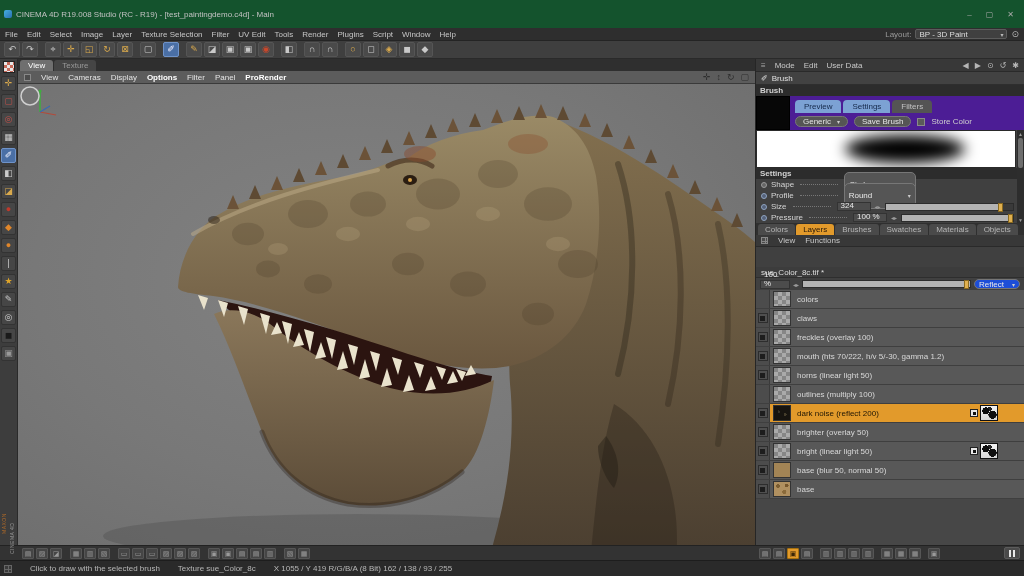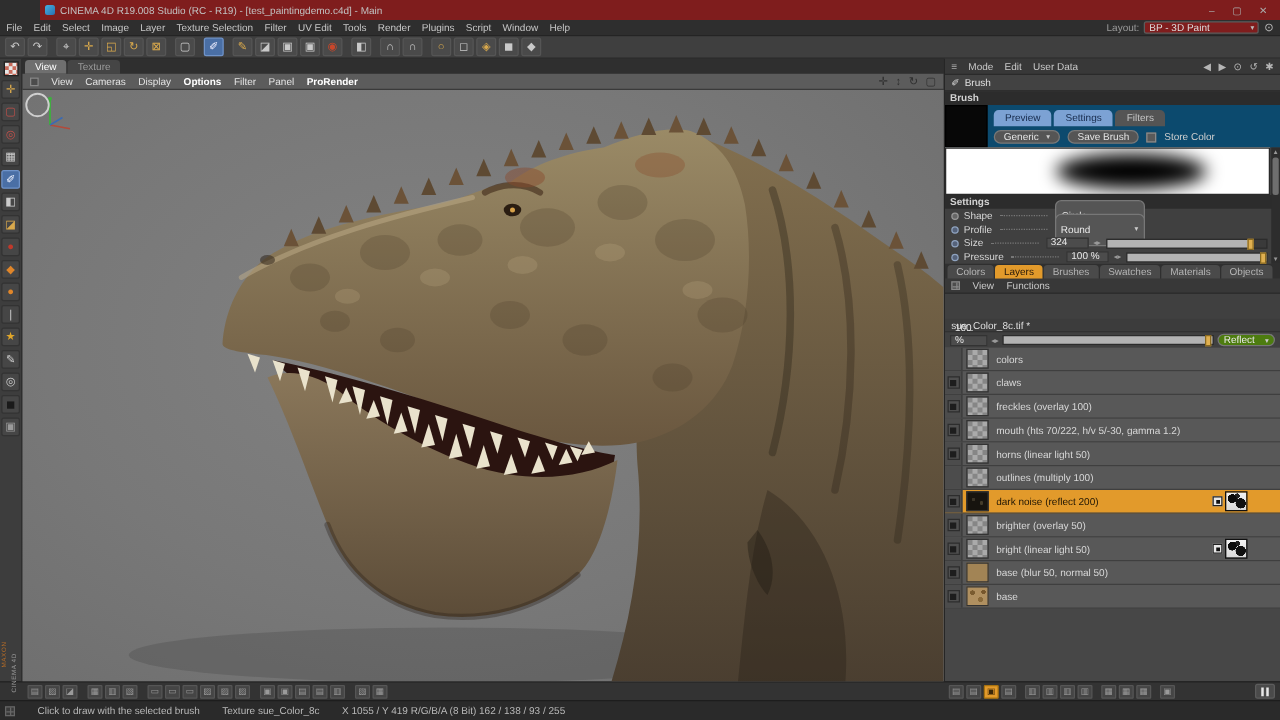--- a/index.html
+++ b/index.html
@@ -1,31 +1,31 @@
 <!DOCTYPE html>
 <html><head>
 <meta charset="utf-8">
 <style>
   html,body{margin:0;padding:0;background:#111;}
   *{box-sizing:border-box;font-family:"Liberation Sans","DejaVu Sans",sans-serif;}
   .win{position:relative;width:1024px;height:576px;background:#2e2e2e;overflow:hidden;display:flex;flex-direction:column;font-size:8px;color:#c8c8c8;}
 
   
-  .titlebar{height:16px;background:#7f1d1d;display:flex;align-items:center;padding:0 4px;flex:none;margin-left:32px;}
+  .titlebar{height:28px;background:#14532d;display:flex;align-items:center;padding:0 4px;flex:none;}
   .appicon{width:8px;height:8px;background:linear-gradient(135deg,#45b0e0,#2a6fb0);border-radius:2px;margin-right:4px;flex:none;}
   .titletext{color:#c2c2c2;font-size:8px;white-space:nowrap;}
   .wincontrols{margin-left:auto;display:flex;gap:14px;padding-right:6px;}
   .wincontrols span{color:#aaa;font-size:8px;cursor:default;}
 
   
   .menubar{height:13px;background:#2e2e2e;display:flex;align-items:center;padding:0 5px;flex:none;border-bottom:1px solid #242424;}
   .menubar .mitem{margin-right:9px;color:#c6c6c6;white-space:nowrap;}
   .layoutwrap{margin-left:auto;display:flex;align-items:center;gap:4px;}
   .layoutlabel{color:#9a9a9a;}
-  .layoutdd{width:92px;height:10px;background:#7f1d1d;border:1px solid #5c5c5c;border-radius:2px;display:flex;align-items:center;padding:0 3px;color:#ddd;}
+  .layoutdd{width:92px;height:10px;background:#404040;border:1px solid #5c5c5c;border-radius:2px;display:flex;align-items:center;padding:0 3px;color:#ddd;}
   .layoutdd .chev{margin-left:auto;color:#bbb;font-size:6px;}
   .searchglyph{color:#b5b5b5;font-size:9px;}
 
   
   .toolbar{height:18px;background:#3f3f3f;display:flex;align-items:center;padding:0 4px;gap:7px;flex:none;border-bottom:1px solid #2a2a2a;}
   .tgroup{display:flex;gap:2px;}
   .tbtn{width:16px;height:15px;background:#4a4a4a;border:1px solid #555;border-radius:2px;display:flex;align-items:center;justify-content:center;font-size:9px;color:#c9c9c9;line-height:1;}
   .tbtn.active{background:#4a6fa5;border-color:#6f93c9;color:#eef;}
 
   
@@ -53,21 +53,21 @@
   
   .rightpanel{width:269px;background:#404040;border-left:1px solid #262626;display:flex;flex-direction:column;flex:none;}
   .amenu{height:13px;background:#383838;display:flex;align-items:center;gap:9px;padding:0 5px;border-bottom:1px solid #2a2a2a;flex:none;}
   .amenu .burger{color:#aaa;}
   .amenu .ami{color:#c9c9c9;}
   .aicons{margin-left:auto;display:flex;gap:6px;}
   .aicons span{color:#b5b5b5;font-size:8px;}
   .objrow{height:13px;background:#424242;display:flex;align-items:center;gap:4px;padding:0 5px;border-bottom:1px solid #2e2e2e;flex:none;}
   .sechdr{height:11px;background:#2c2c2c;display:flex;align-items:center;padding:0 4px;color:#d2d2d2;font-weight:bold;flex:none;}
 
-  .brushblock{height:34px;display:flex;flex:none;background:#0c4a6e;}
+  .brushblock{height:34px;display:flex;flex:none;background:#4c1d95;}
   .brushpreview{width:34px;height:34px;background:#070707;border:1px solid #000;flex:none;}
   .brushright{flex:1;display:flex;flex-direction:column;padding-left:5px;}
   .atabs{height:17px;display:flex;align-items:flex-end;gap:2px;}
   .atab{height:13px;padding:0 9px;display:flex;align-items:center;border-radius:4px 4px 0 0;}
   .atab.blue{background:#7ca2d4;color:#15294a;}
   .atab.gray{background:#545454;color:#c4c4c4;}
   .presetrow{height:17px;display:flex;align-items:center;gap:6px;}
   .pill{height:11px;background:#555;border:1px solid #787878;border-radius:6px;display:flex;align-items:center;padding:0 7px;color:#e4e4e4;}
   .pill .chev{margin-left:6px;font-size:6px;color:#ccc;}
   .chkbox{width:8px;height:8px;background:#5a5a5a;border:1px solid #8a8a8a;flex:none;}
@@ -93,21 +93,21 @@
   .slider .fill{position:absolute;left:0;top:0;bottom:0;background:#b3b3b3;}
   .slider .sthumb{position:absolute;top:-1px;width:5px;height:9px;background:#e0b050;border:1px solid #8a6a20;}
 
   .ptabs{height:12px;background:#2f2f2f;display:flex;align-items:flex-end;gap:1px;padding-left:2px;flex:none;}
   .ptab{height:11px;padding:0 7px;display:flex;align-items:center;border-radius:3px 3px 0 0;background:#4a4a4a;color:#b5b5b5;}
   .ptab.active{background:#e29a2b;color:#26180a;}
   .lmenu{height:12px;background:#383838;display:flex;align-items:center;gap:10px;padding:0 5px;border-bottom:1px solid #2a2a2a;flex:none;}
   .lmenu .gridico{width:7px;height:7px;border:1px solid #888;background:linear-gradient(#888,#888) 3px 0/1px 100% no-repeat,linear-gradient(#888,#888) 0 3px/100% 1px no-repeat,#4c4c4c;flex:none;}
   .texrow{height:11px;background:#3c3c3c;display:flex;align-items:center;padding:0 5px;color:#dedede;flex:none;border-bottom:1px solid #2e2e2e;margin-top:20px;}
   .oprow{height:12px;display:flex;align-items:center;gap:3px;padding:0 4px;background:#404040;flex:none;}
-  .oprow .sdd2{width:46px;height:10px;background:#4d7c0f;border:1px solid #777;border-radius:5px;display:flex;align-items:flex-end;padding:0 4px;color:#e8e8e8;flex:none;}
+  .oprow .sdd2{width:46px;height:10px;background:#1d4ed8;border:1px solid #777;border-radius:5px;display:flex;align-items:center;padding:0 4px;color:#e8e8e8;flex:none;}
   .oprow .sdd2 .chev{margin-left:auto;font-size:6px;color:#ccc;}
 
   .layerlist{flex:1;background:#474747;overflow:hidden;display:flex;flex-direction:column;}
   .lrow{height:19px;flex:none;display:flex;align-items:center;background:#585858;border-bottom:1px solid #3f3f3f;position:relative;}
   .lrow.selected{background:#e29a2b;}
   .lrow.selected .lname{color:#1f1605;}
   .ltree{width:14px;height:100%;background:#4c4c4c;border-right:1px solid #3a3a3a;display:flex;align-items:center;justify-content:center;flex:none;}
   .eyetgl{width:10px;height:10px;background:#4f4f4f;border:1px solid #2d2d2d;display:flex;align-items:center;justify-content:center;}
   .eyetgl i{width:5px;height:5px;background:#1d1d1d;display:block;}
   .lthumb{width:18px;height:16px;margin:0 6px 0 3px;border:1px solid #333;flex:none;}

